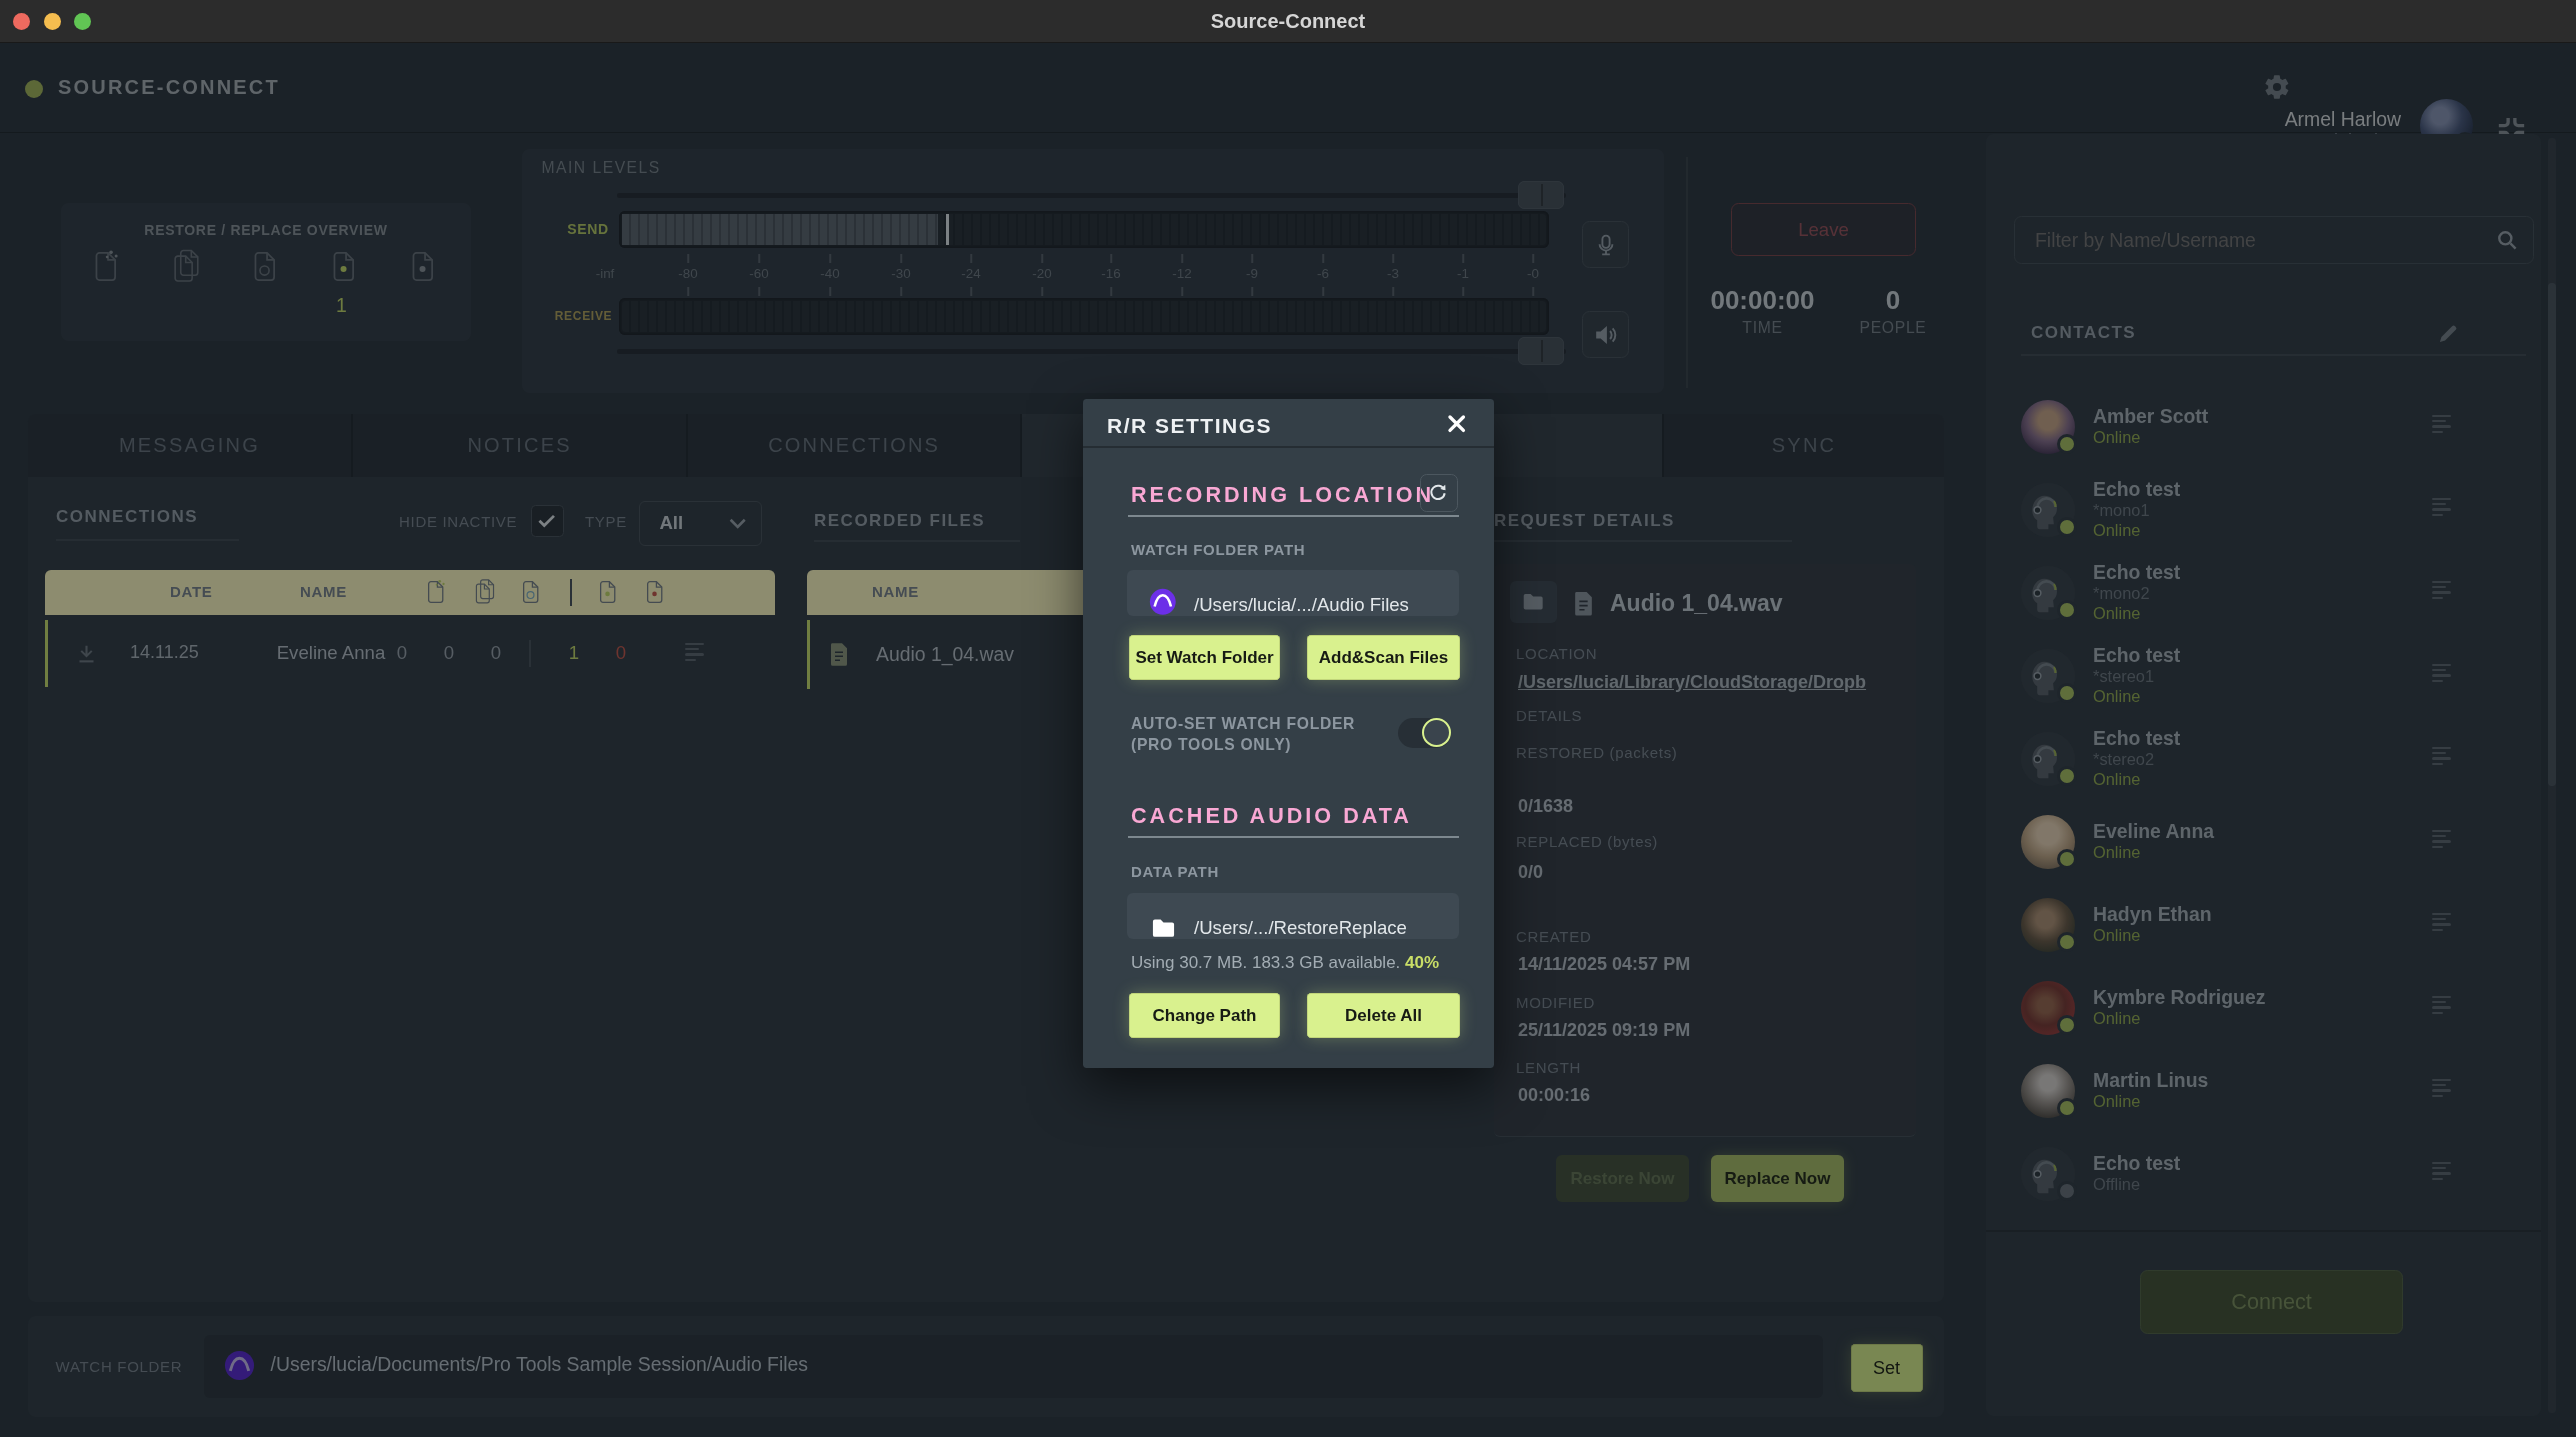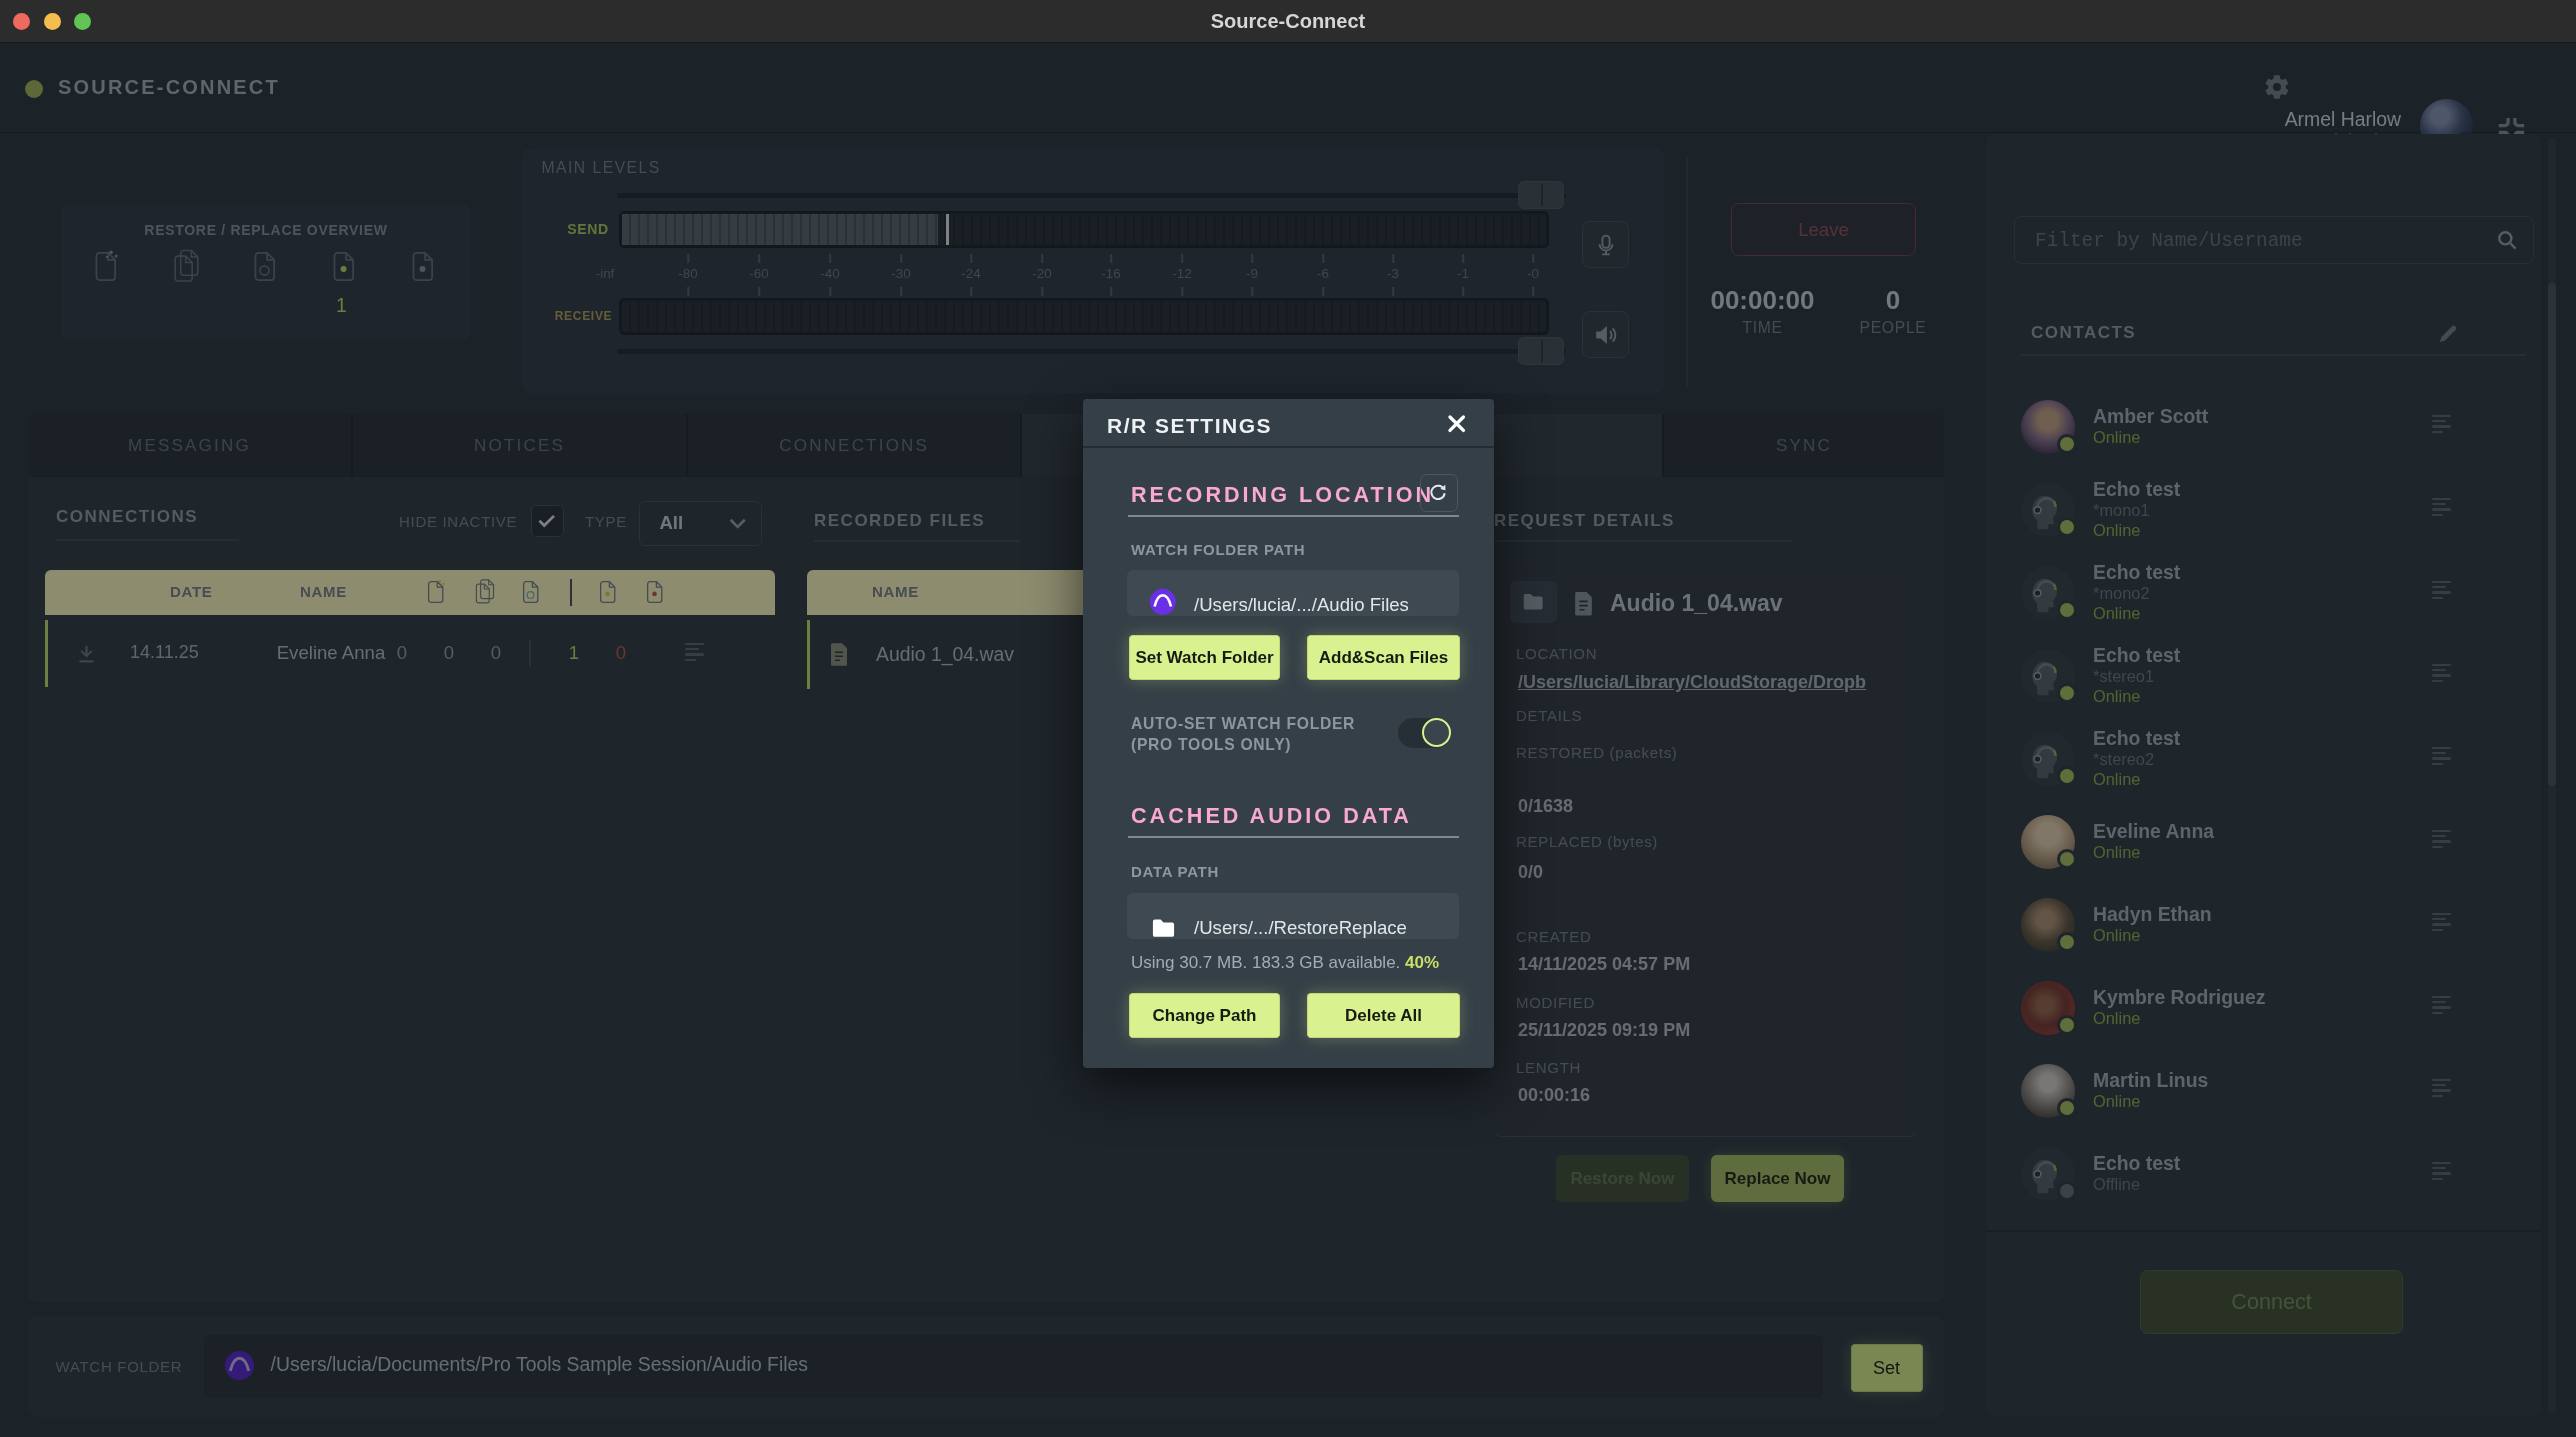--- a/index.html
+++ b/index.html
@@ -30,21 +30,21 @@
   .meter .peak{position:absolute;top:3px;bottom:3px;width:2.2px;background:#dfe5ea;}
   .slider-track{position:absolute;height:4.5px;background:#272f37;border-radius:2.2px;}
   .slider-handle{position:absolute;width:46px;height:28px;background:#47525b;border-radius:6.7px;box-shadow:inset 0 0 0 0.7px #545f69;}
   .slider-handle:after{content:"";position:absolute;left:50%;top:3px;bottom:3px;width:1.5px;background:rgba(0,0,0,.28);}
   .tick-lab{position:absolute;transform:translateX(-50%);color:#707b84;font-size:13.4px;top:117px;}
   .tick-mark{position:absolute;width:1.5px;height:9px;background:#5a646d;transform:translateX(-50%);}
   .sq-btn{position:absolute;width:45px;height:45px;border:1.5px solid #49545d;border-radius:7.5px;background:rgba(255,255,255,0.02);}
   .sq-btn svg{position:absolute;left:50%;top:50%;transform:translate(-50%,-50%);}
   
   #tabsrow{position:absolute;left:27.6px;top:414px;width:1916px;height:63px;display:flex;background:#2c363f;border-radius:7.5px 7.5px 0 0;overflow:hidden;}
-  .tab{display:flex;align-items:center;justify-content:center;color:#6b7680;font-size:17px;letter-spacing:2.2px;border-left:2.2px solid #242c33;}
+  .tab{display:flex;align-items:center;justify-content:center;color:#6b7680;font-size:20px;letter-spacing:2.2px;border-left:2.2px solid #242c33;}
   .tab:first-child{border-left:none;}
   .tab.active{background:#37424c;color:#c8dd78;}
   
   .thead{position:absolute;background:#fef9c3;border-radius:6px 6px 0 0;}
   .trow{position:absolute;border-left:3.7px solid #c9e070;}
   .menu-ic{display:inline-block;width:21px;}
   .menu-ic i{display:block;height:2.2px;margin-bottom:3px;background:#5f6a73;border-radius:1.5px;}
   .menu-ic i:nth-child(1){width:19.4px;}.menu-ic i:nth-child(2){width:14px;}
   .menu-ic i:nth-child(3){width:19.4px;}.menu-ic i:nth-child(4){width:11.2px;}
   
@@ -382,21 +382,21 @@
         <svg width="31" height="31" viewBox="0 0 32 32" style="position:absolute;left:20px;top:15.7px;">
           <circle cx="16" cy="16" r="15" fill="#5b2dd6"></circle>
           <path d="M6.5 21.5C8.7 12.5 11.7 8.5 16 8.5s7.3 4 9.5 13" stroke="#c9bfef" stroke-width="3" fill="none"></path>
         </svg>
         <span class="abs" style="left:67px;top:18.6px;color:#b7c2ca;font-size:19.4px;">/Users/lucia/Documents/Pro Tools Sample Session/Audio Files</span>
       </div>
       <div class="abs lime-btn" style="left:1823px;top:28px;width:72px;height:48px;font-size:18px;font-weight:normal;color:#20261a;">Set</div>
     </div>
 
     <div id="sidebar">
-      <div class="abs" style="left:28px;top:82px;width:518px;height:46px;border:1.5px solid #46525b;border-radius:7.5px;font-family:Liberation Mono, monospace;">
+      <div class="abs" style="left:28px;top:82px;width:518px;height:46px;border:1.5px solid #46525b;border-radius:7.5px;">
         <input style="position: absolute; left: 18px; top: 4.5px; width: 432px; height: 36px; background: transparent; border: none; color: rgb(198, 207, 214); font-size: 19.4px; font-family: inherit;" placeholder="Filter by Name/Username">
         <svg width="22.4" height="22.4" viewBox="0 0 24 24" fill="none" stroke="#9aa4ad" stroke-width="2.6" style="position:absolute;right:15px;top:12px;">
             <circle cx="10" cy="10" r="6.5"></circle>
             <path d="M15.5 15.5L21 21"></path>
           </svg>
       </div>
       <div class="abs sec-title" style="left:35px;top:189px;margin-left:10px;">CONTACTS</div>
       <svg width="21" height="21" viewBox="0 0 22 22" style="position:absolute;left:452px;top:189px;">
         <path d="M2 20l1.6-5.4L14.8 3.4a2.2 2.2 0 0 1 3.1 0l.7.7a2.2 2.2 0 0 1 0 3.1L7.4 18.4 2 20z" fill="#79848c"></path>
       </svg>

